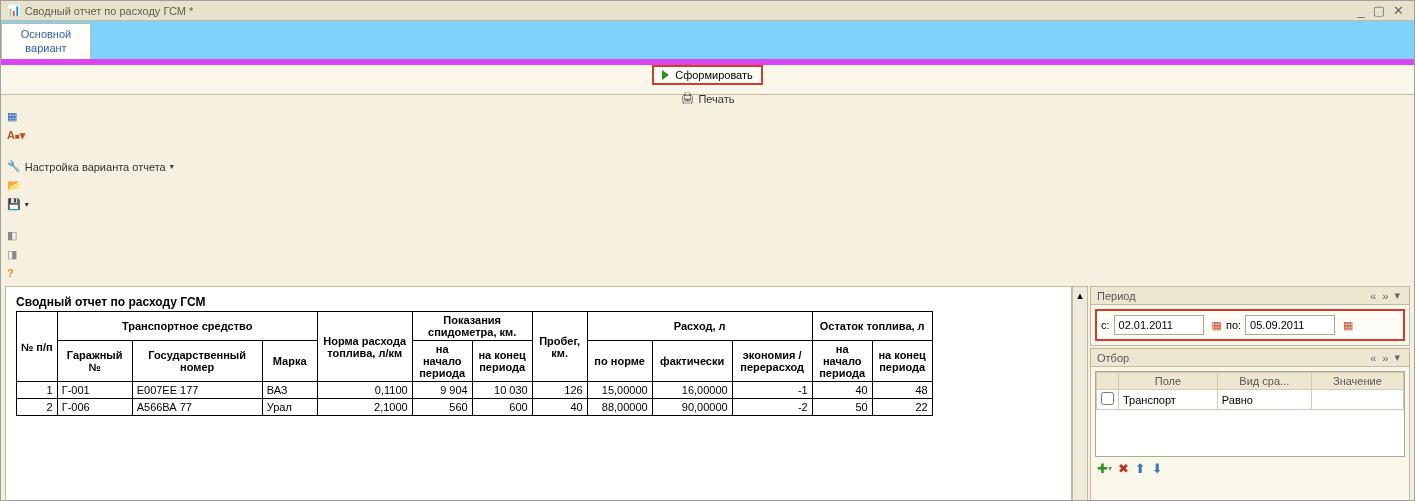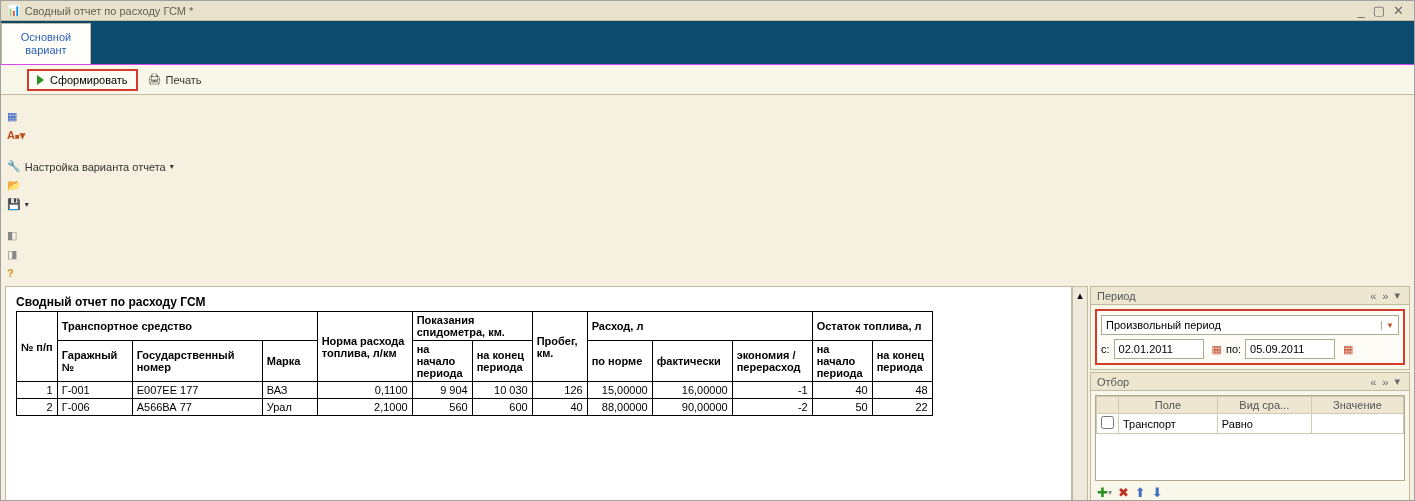--- a/index.html
+++ b/index.html
@@ -18,24 +18,24 @@
   height: 20px;
   display: flex;
   align-items: center;
   padding: 0 6px;
   color: #606050;
   font-size: 11px;
 }
 .titlebar .spacer { flex: 1; }
 .titlebar .winbtn { cursor: pointer; padding: 0 4px; font-size: 13px; color: #666; }
 .tabbar {
-  background: #0c4a6e;
+  background: #7dd3fc;
   height: 44px;
   display: flex;
-  border-bottom: 1px solid #d946ef;
+  border-bottom: 6px solid #d946ef;
 }
 .tab {
   background: #fffefa;
   border: 1px solid #c0baa0;
   border-bottom: none;
   width: 90px;
   display: flex;
   align-items: center;
   justify-content: center;
   text-align: center;
@@ -45,22 +45,23 @@
   cursor: pointer;
   margin-top: 2px;
   padding: 4px 6px;
 }
 .toolbar {
   background: #f9f6ea;
   border-bottom: 1px solid #c0baa0;
   height: 30px;
   display: flex;
   align-items: center;
-  padding: 0 26px;
+  padding: 0 12px;
   gap: 4px;
+  flex-direction: column;
 }
 .btn-primary {
   border: 2px solid #d43b2b;
   background: #fdfcf6;
   display: flex;
   align-items: center;
   padding: 2px 8px;
   cursor: pointer;
   height: 22px;
   gap: 6px;
@@ -112,21 +113,21 @@
 table.report {
   border-collapse: collapse;
   font-size: 11px;
 }
 table.report th, table.report td {
   border: 1px solid #000;
   padding: 2px 4px;
 }
 table.report th {
   font-weight: bold;
-  text-align: left;
+  text-align: center;
   vertical-align: middle;
 }
 table.report td { white-space: nowrap; }
 .tr-r td.num { text-align: right; }
 .tr-r td.left { text-align: left; }
 .sidepanel {
   width: 320px;
   margin: 4px 4px 4px 2px;
   display: flex;
   flex-direction: column;
@@ -342,25 +343,20 @@
     <div class="panel">
       <div class="panel-header">
         <span>Период</span>
         <span class="spacer"></span>
         <span class="ctrl">«</span>
         <span class="ctrl">»</span>
         <span class="ctrl">▾</span>
       </div>
       <div class="panel-body">
         <div class="period-box">
-          <div class="dropdown">
-            <span>Произвольный период</span>
-            <span class="spacer"></span>
-            <span class="dd-arrow">▼</span>
-          </div>
           <div class="date-row">
             <span>с:</span>
             <div class="date-input">
               <span>02.01.2011</span>
             </div>
             <span class="cal-icon">▦</span>
             <span style="margin-left:0;">по:</span>
             <div class="date-input">
               <span>05.09.2011</span>
             </div>

